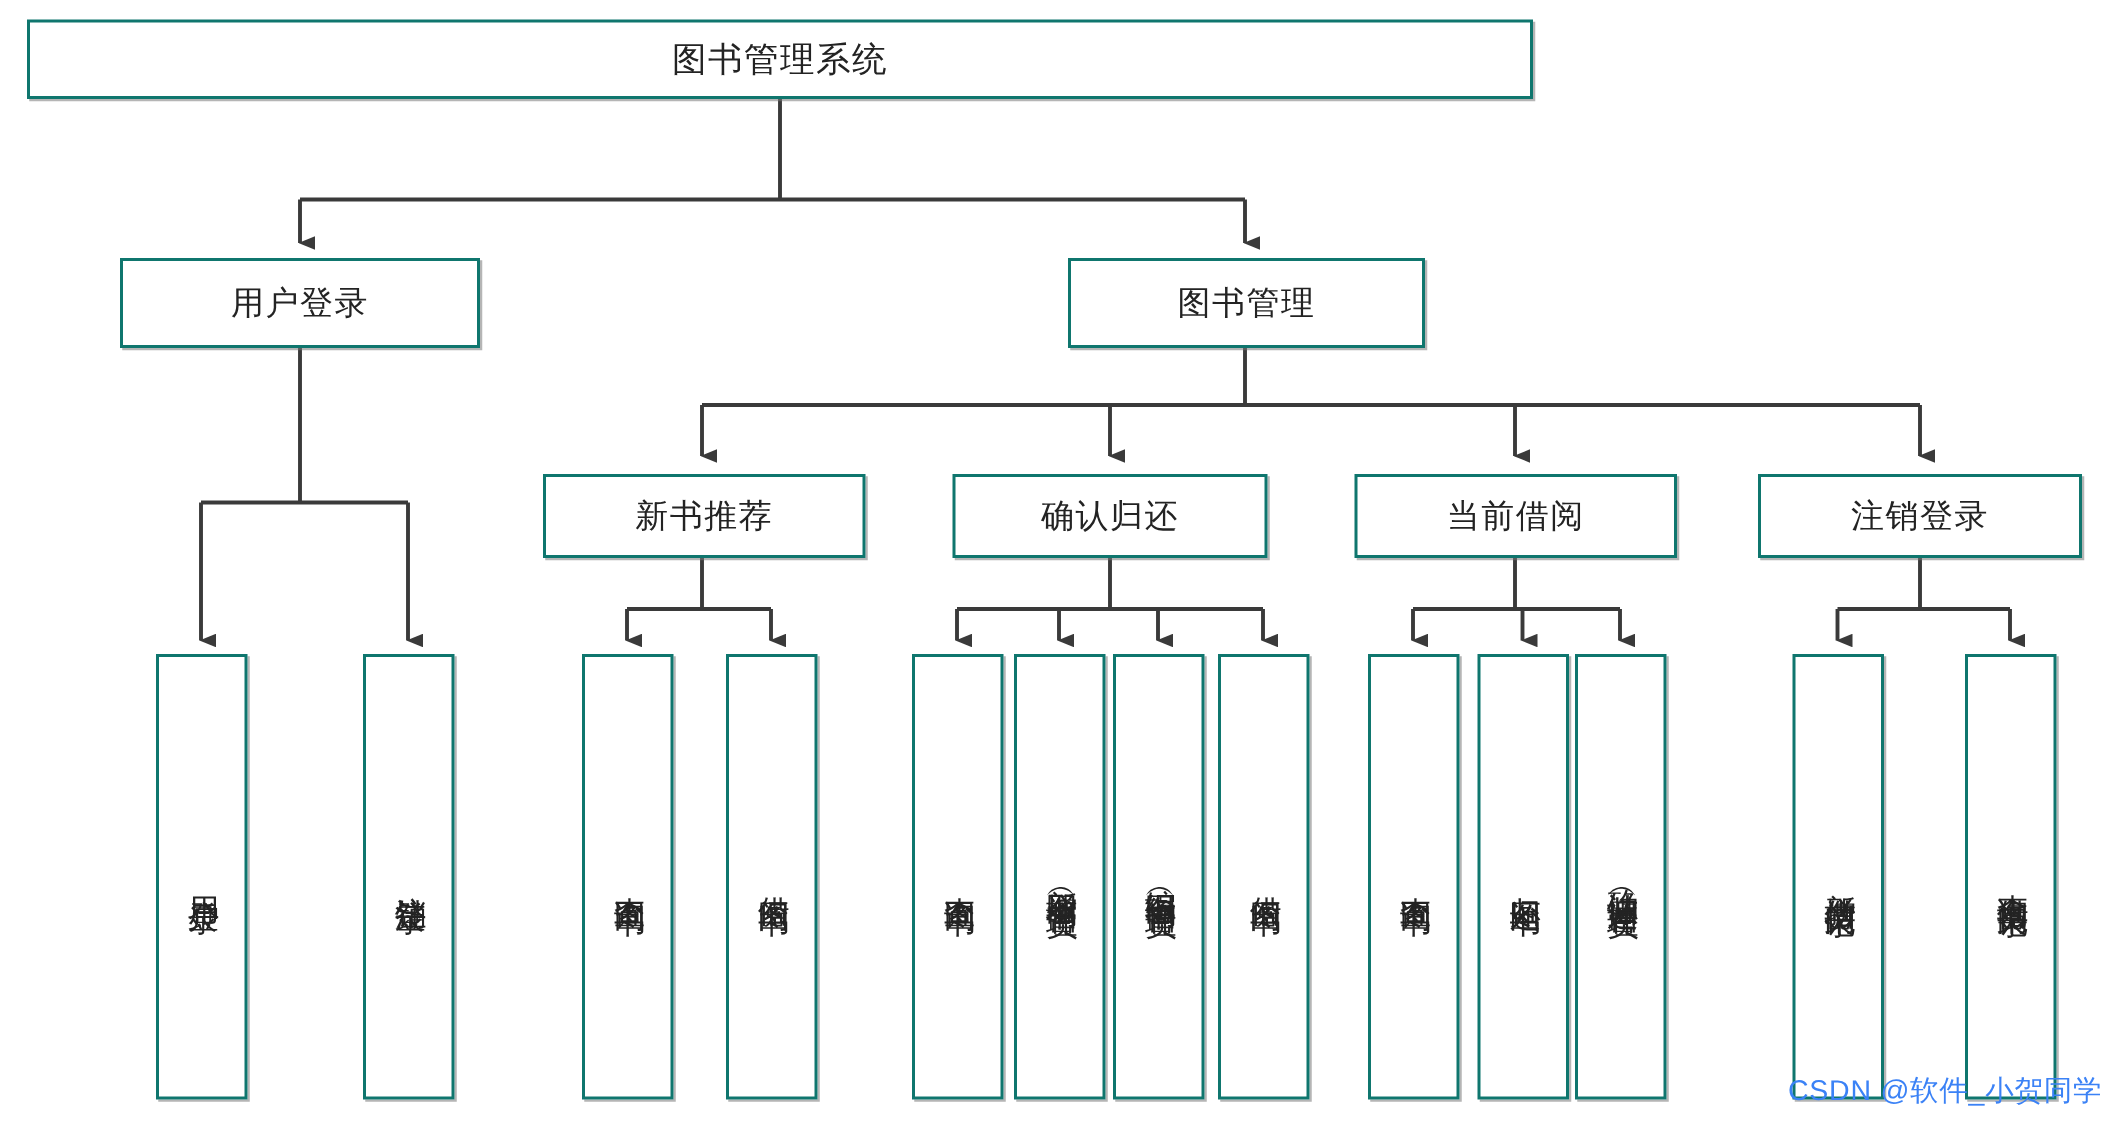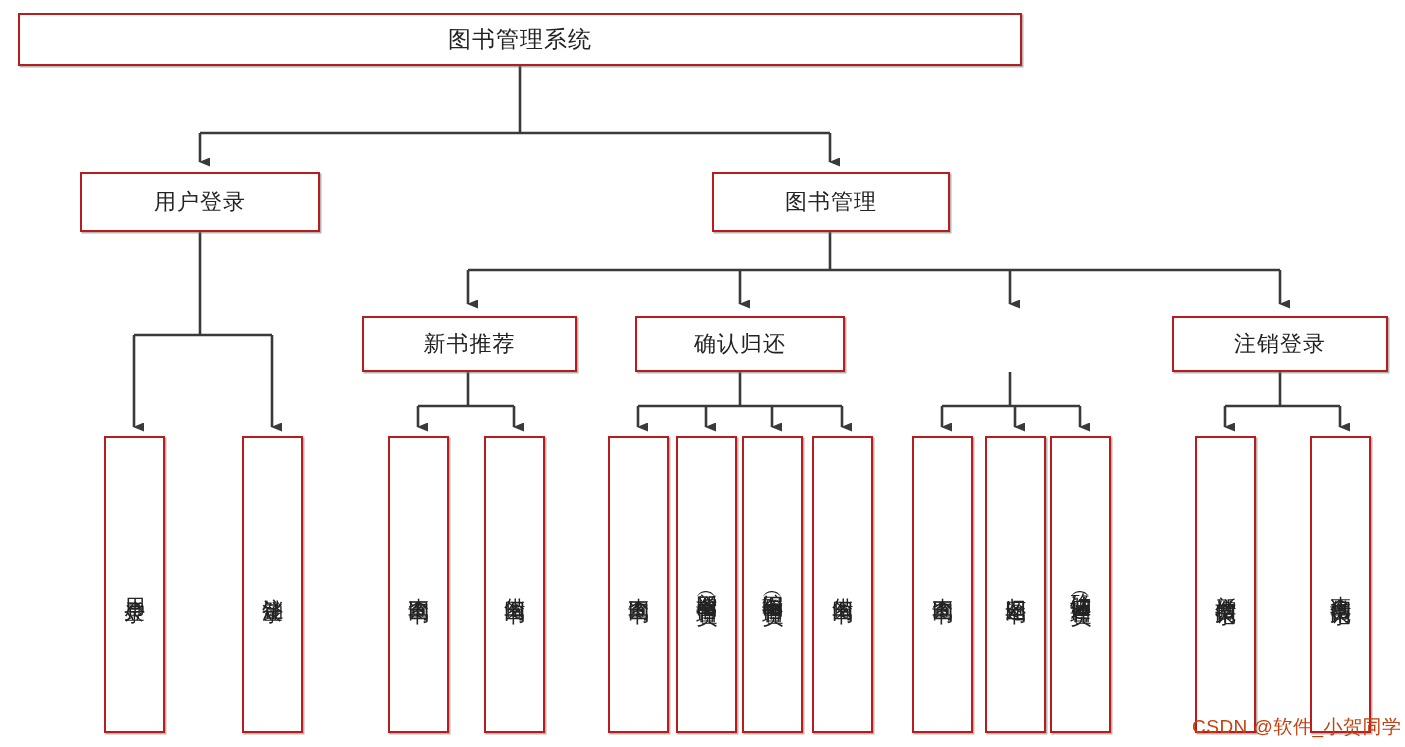--- a/index.html
+++ b/index.html
@@ -23,21 +23,21 @@
     left: 0;
     top: 0;
     width: 1405px;
     height: 747px;
     pointer-events: none;
   }
   .node {
     position: absolute;
     box-sizing: border-box;
     background: #ffffff;
-    border: 2px solid #b91c1c;
+    border: 2px solid #0f766e;
     box-shadow: 1.5px 1.5px 0 rgba(120,120,120,0.55);
     display: flex;
     align-items: center;
     justify-content: center;
     color: #222222;
   }
   .node-label {
     display: block;
     text-align: center;
     line-height: 1.12;
@@ -61,21 +61,21 @@
     text-orientation: upright;
     font-size: 21px;
     line-height: 1.08;
     letter-spacing: 2px;
     max-height: 280px;
     white-space: nowrap;
   }
   .watermark {
     position: absolute;
     font-size: 19px;
-    color: #c2410c;
+    color: #3b82f6;
     white-space: nowrap;
     letter-spacing: 0.5px;
     user-select: none;
   }
 </style>
 </head>
 <body>
 
 <div id="diagram-root">
 
@@ -139,20 +139,23 @@
   <div class="node horiz" style="left:362px; top:316px; width:215px; height:56px;">
     <span class="node-label">新书推荐</span>
   </div>
 
   <div class="node horiz" style="left:712px; top:172px; width:238px; height:60px;">
     <span class="node-label">图书管理</span>
   </div>
   <div class="node horiz" style="left:635px; top:316px; width:210px; height:56px;">
     <span class="node-label">确认归还</span>
   </div>
+  <div class="node horiz" style="left:903px; top:316px; width:215px; height:56px;">
+    <span class="node-label">当前借阅</span>
+  </div>
   <div class="node horiz" style="left:1172px; top:316px; width:216px; height:56px;">
     <span class="node-label">注销登录</span>
   </div>
 
   <div class="node leaf" style="left:104px; top:436px; width:61px; height:297px;">
     <span class="node-label">用户登录</span>
   </div>
   <div class="node leaf" style="left:242px; top:436px; width:61px; height:297px;">
     <span class="node-label">注销登录</span>
   </div>

